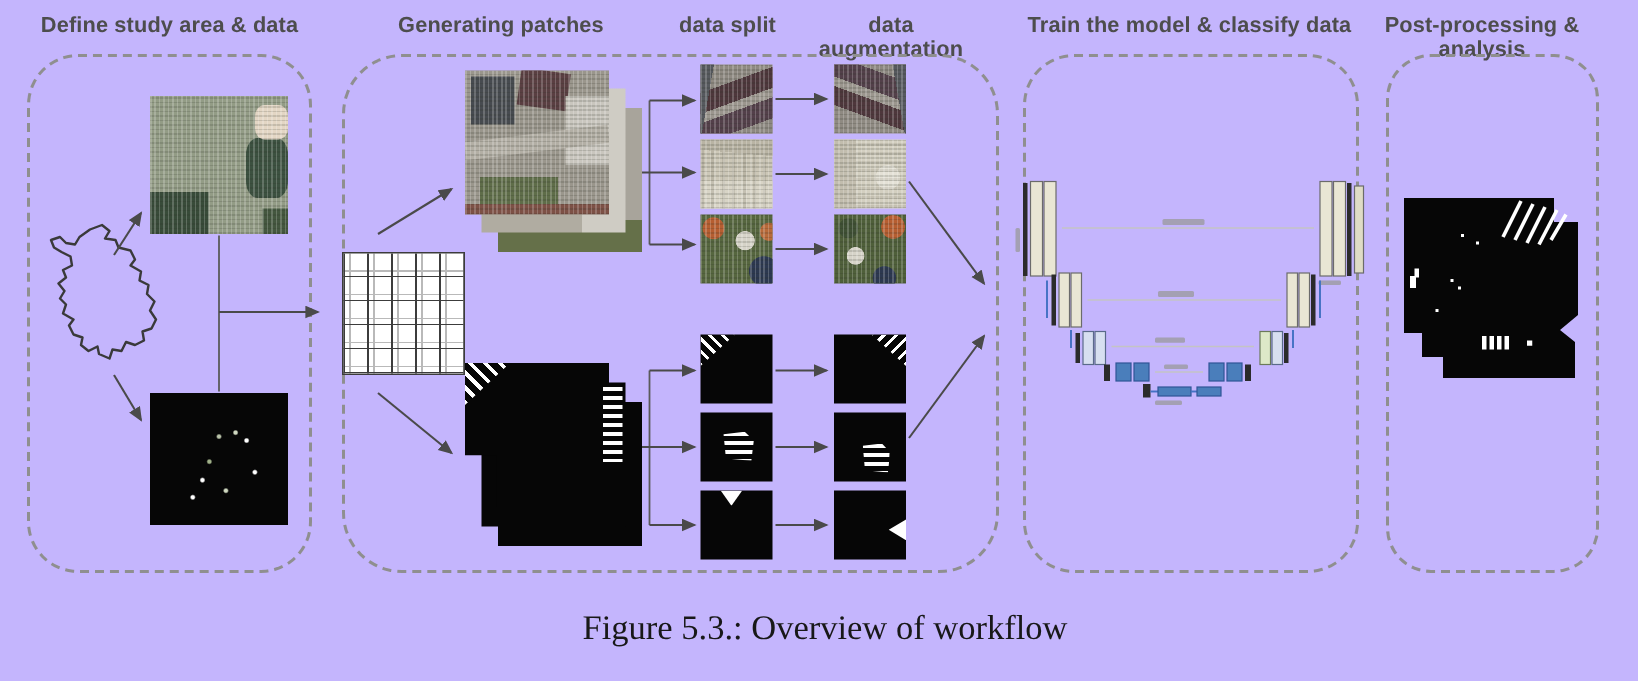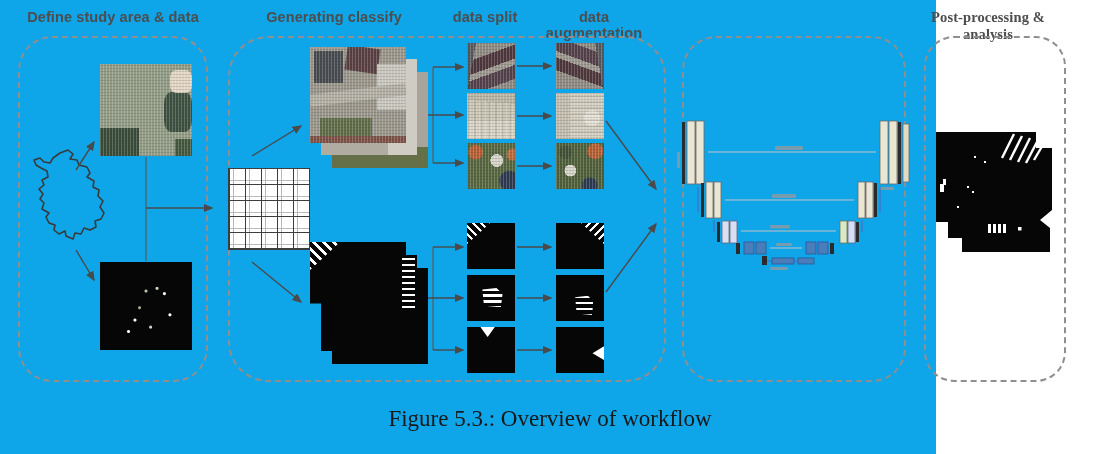--- a/index.html
+++ b/index.html
@@ -8,21 +8,21 @@
     --arrow:#4a4a4a;
     --mask-black:#060606;
     --unet-bar-fill:#e9e6d4;
     --unet-bar-stroke:#6b6b6b;
     --unet-blue:#4a7ebb;
     --unet-blue-dark:#2f5597;
     --skip-line:#c4c4c4;
   }
   html,body{margin:0;padding:0;background:#fff;}
   body{width:1100px;height:454px;overflow:hidden;font-family:"Liberation Sans",sans-serif;}
-  .stage{position:relative;width:900px;height:454px;background:#0ea5e9;padding-left:36px;}
+  .stage{position:relative;width:1092px;height:454px;background:#c4b5fd;}
   .panel{position:absolute;border:2px dashed var(--panel-border);background:transparent;}
   .ptitle{position:absolute;top:9px;height:20px;font-size:14.5px;font-weight:700;color:var(--title-text);text-align:center;letter-spacing:.1px;}
   .caption{position:absolute;left:0;top:406px;width:1100px;text-align:center;font-family:"Liberation Serif",serif;font-size:23px;color:#181818;}
   svg.overlay{position:absolute;left:0;top:0;pointer-events:none;}
   .arrow-line{stroke:var(--arrow);stroke-width:1.4;fill:none;}
   .plain-line{stroke:#5a5a5a;stroke-width:1.2;fill:none;}
   .skipline{stroke:var(--skip-line);stroke-width:1;fill:none;}
   .ubar{fill:var(--unet-bar-fill);stroke:var(--unet-bar-stroke);stroke-width:.8;}
   .ubar2{fill:#dfdcc6;stroke:var(--unet-bar-stroke);stroke-width:.8;}
   .ubarblue{fill:#d7dff0;stroke:#5a6a8a;stroke-width:.8;}
@@ -118,24 +118,25 @@
     radial-gradient(circle at 20% 20%, #3f5034 0 12%, rgba(0,0,0,0) 13%),
     radial-gradient(circle at 70% 92%, #2c3850 0 14%, rgba(0,0,0,0) 15%);
     background-color:#4f5f3a;}
 </style>
 </head>
 <body>
 
 <div class="stage">
 
   <div class="ptitle" style="left:18px;width:190px;">Define study area &amp; data</div>
-  <div class="ptitle" style="left:236px;width:196px;">Generating classify</div>
+  <div class="ptitle" style="left:236px;width:196px;">Generating patches</div>
   <div class="ptitle" style="left:530px;width:128px;">data augmentation</div>
   <div class="ptitle" style="left:430px;width:110px;">data split</div>
-  <div class="ptitle" style="left:908px;width:160px;font-family:Liberation Serif, serif;">Post-processing &amp; analysis</div>
+  <div class="ptitle" style="left:682px;width:222px;">Train the model &amp; classify data</div>
+  <div class="ptitle" style="left:908px;width:160px;">Post-processing &amp; analysis</div>
 
   <div class="panel" style="left:18px;top:36px;width:186px;height:342px;border-radius:34px;"></div>
   <div class="panel" style="left:228px;top:36px;width:434px;height:342px;border-radius:40px;"></div>
   <div class="panel" style="left:682px;top:36px;width:220px;height:342px;border-radius:34px;"></div>
   <div class="panel" style="left:924px;top:36px;width:138px;height:342px;border-radius:30px;"></div>
 
   <div class="img aerial-ov tex" style="left:100px;top:64px;width:92px;height:92px;">
     <div class="blob" style="left:0;bottom:0;width:42%;height:30%;background:#384b39;"></div>
     <div class="blob" style="right:0;top:30%;width:30%;height:44%;background:#3c5140;border-radius:28%;"></div>
     <div class="blob" style="right:0;top:6%;width:24%;height:26%;background:#e3d6c4;border-radius:30%;"></div>

